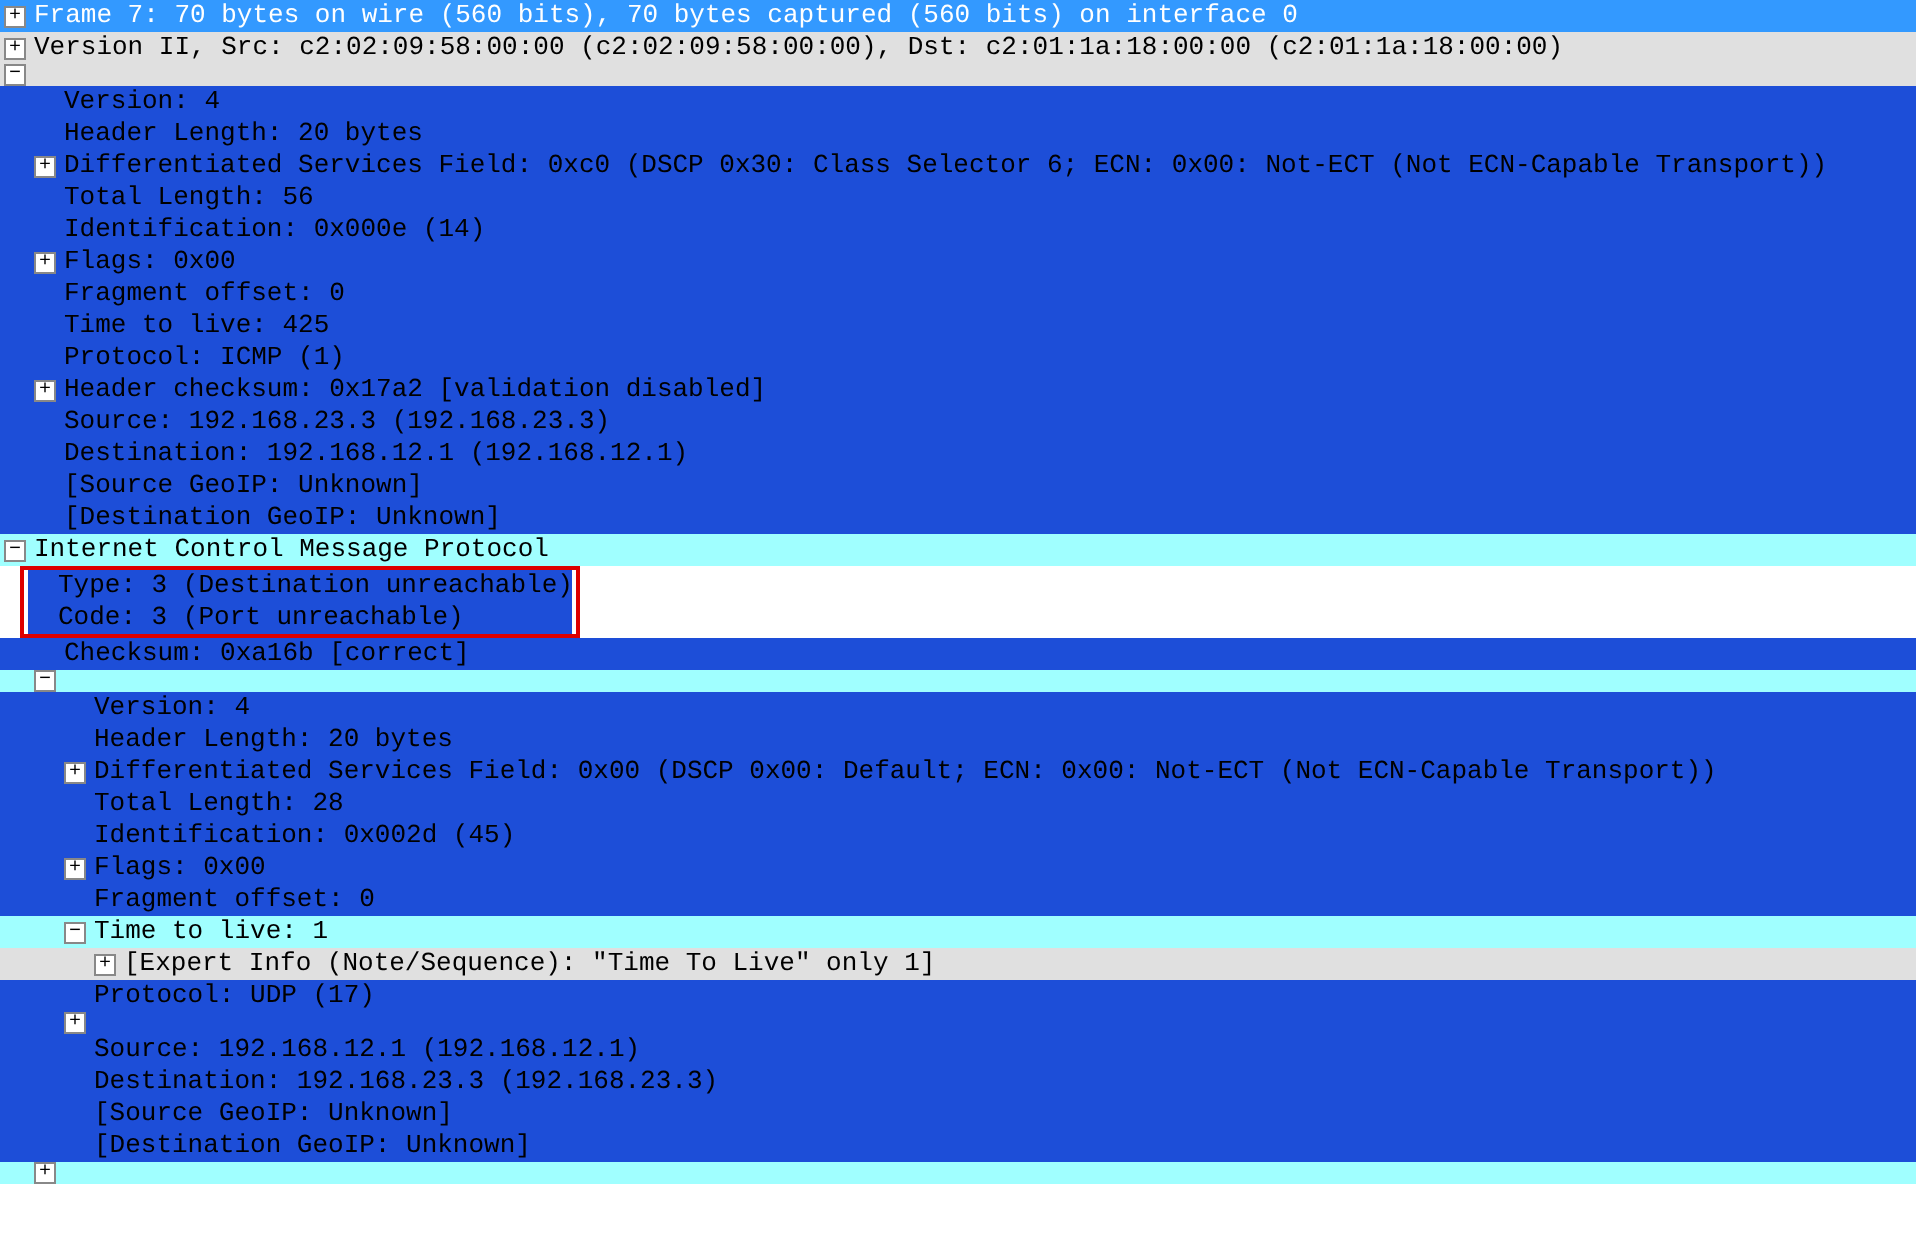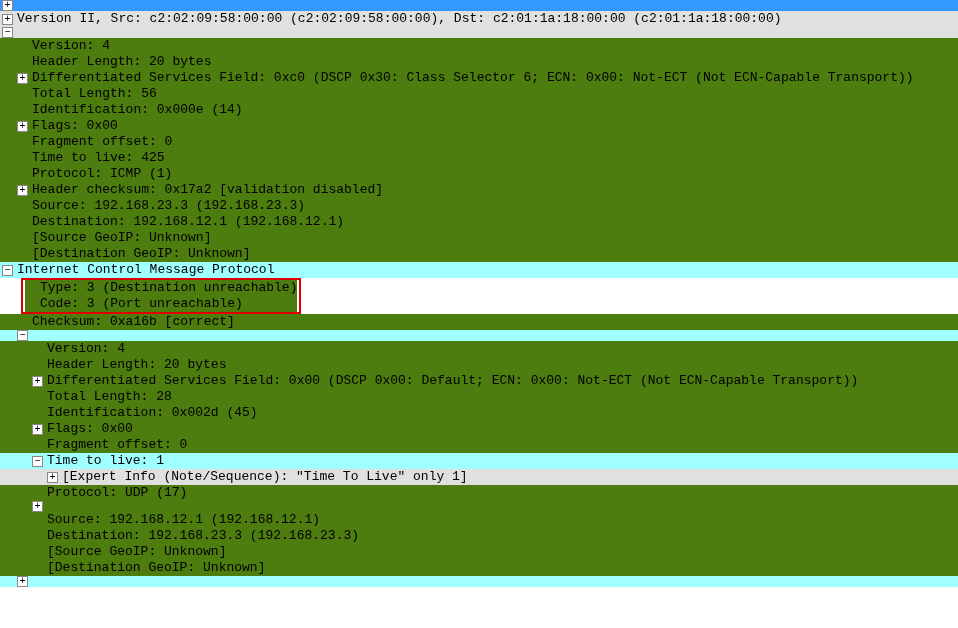--- a/index.html
+++ b/index.html
@@ -13,21 +13,21 @@
   }
   .row {
     white-space: pre;
     padding: 0 2px;
     display: flex;
     align-items: center;
   }
   .bg-blue { background: #3399ff; color: #fff; }
   .bg-gray { background: #e0e0e0; }
   .bg-cyan { background: #a0ffff; }
-  .bg-white { background: #4d7c0f; }
+  .bg-white { background: #1d4ed8; }
   .toggle {
     display: inline-block;
     width: 11px;
     height: 11px;
     border: 1px solid #888;
     background: #fff;
     color: #000;
     font-size: 10px;
     line-height: 9px;
     text-align: center;
@@ -38,33 +38,34 @@
   .spacer {
     display: inline-block;
     flex-shrink: 0;
   }
   .sp1 { width: 15px; }
   .sp2 { width: 30px; }
   .sp3 { width: 45px; }
   .redbox {
     border: 2px solid #d00;
     display: inline-block;
-    margin-left: 21px;
+    margin-left: 10px;
     padding: 0 2px;
   }
   .redbox .row { padding: 0; }
 </style>
 </head>
 <body>
 
 
 
 
 <div class="row bg-blue">
   <span class="toggle">+</span>
+  <span>Frame 7: 70 bytes on wire (560 bits), 70 bytes captured (560 bits) on interface 0</span>
 </div>
 
 
 <div class="row bg-gray">
   <span class="toggle">+</span>
   <span>Version II, Src: c2:02:09:58:00:00 (c2:02:09:58:00:00), Dst: c2:01:1a:18:00:00 (c2:01:1a:18:00:00)</span>
 </div>
 
 
 <div class="row bg-gray">

